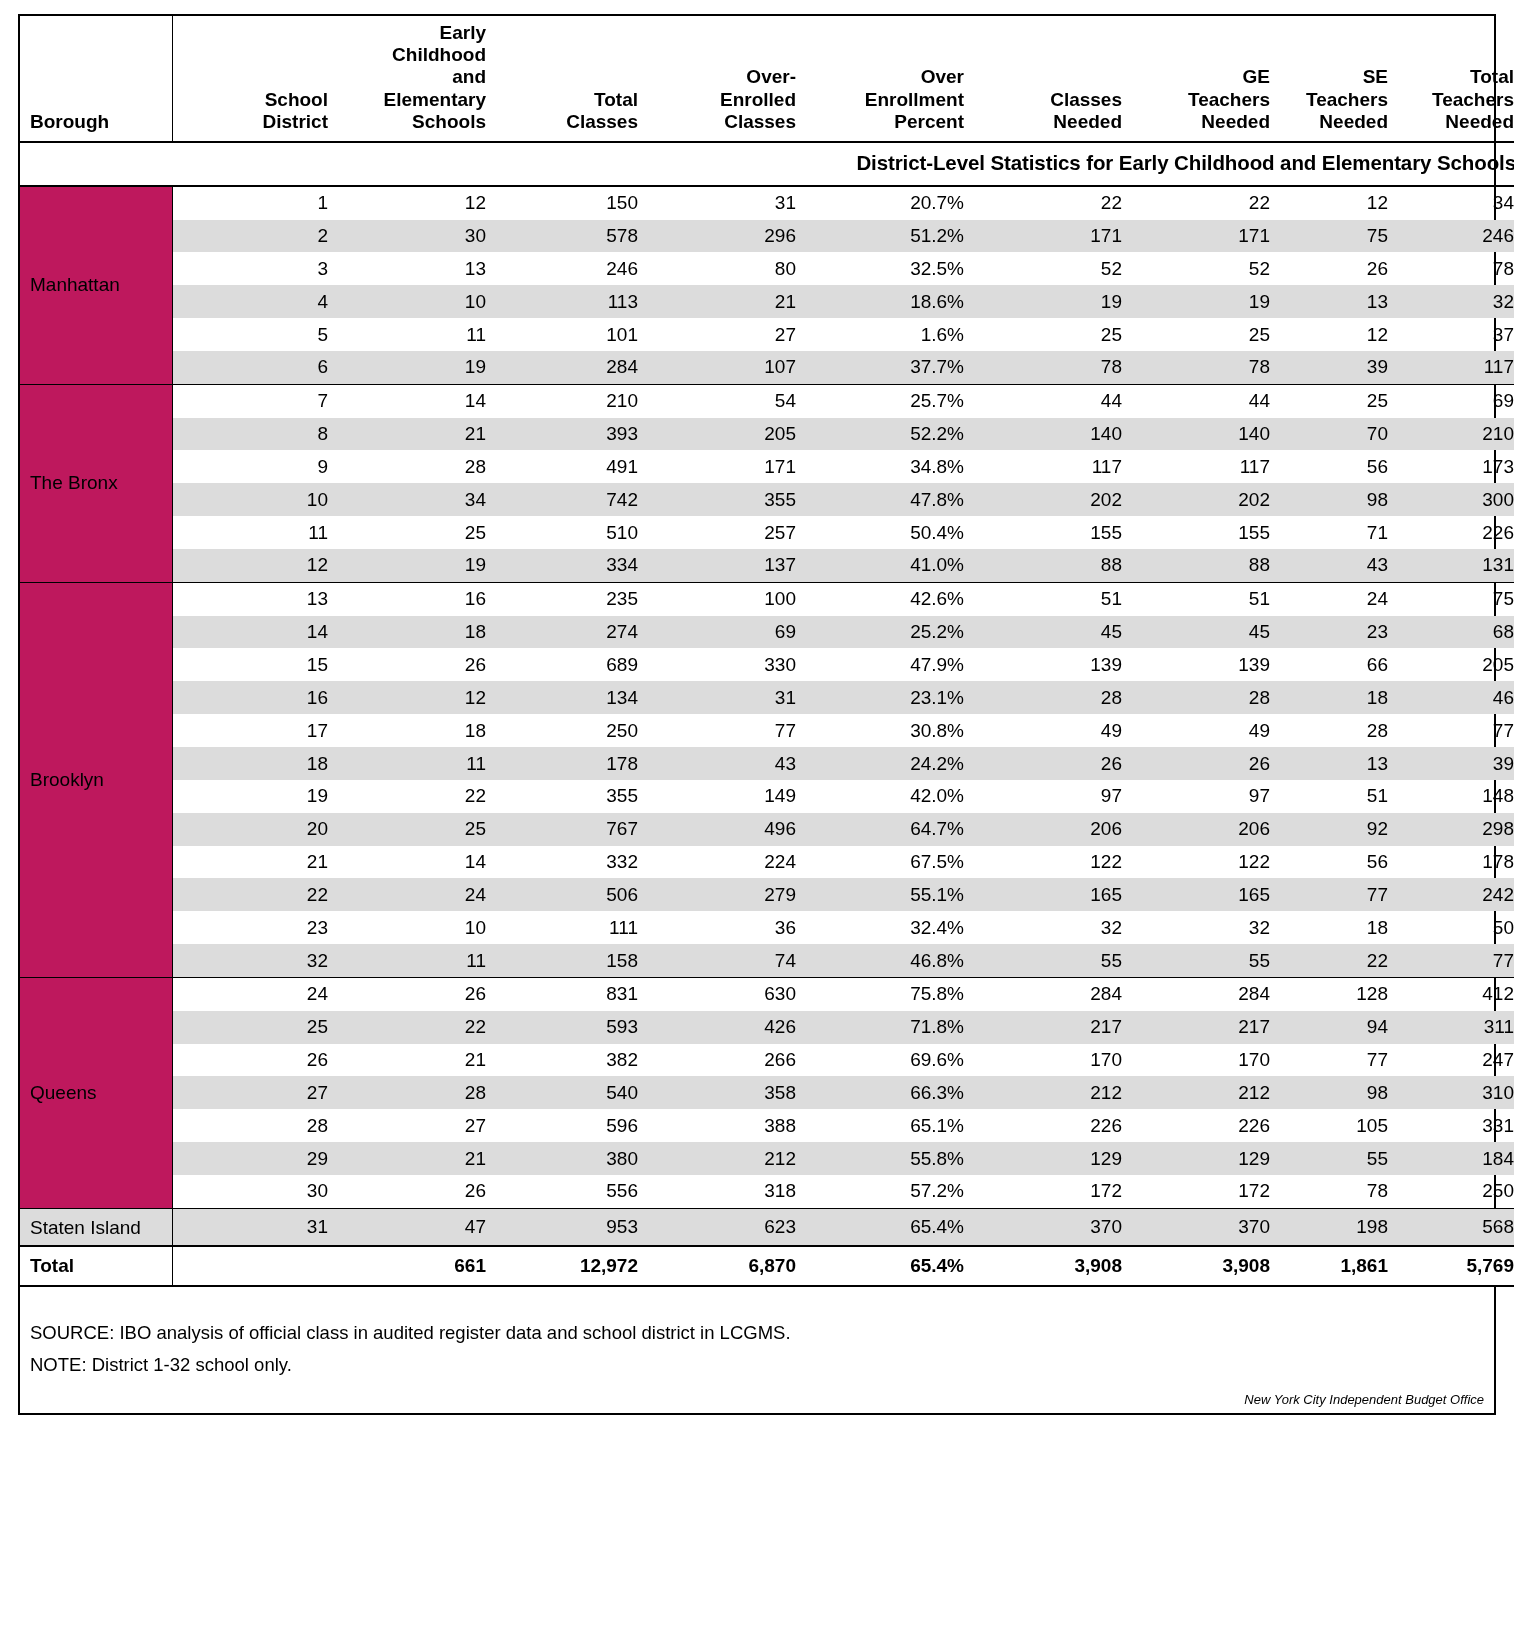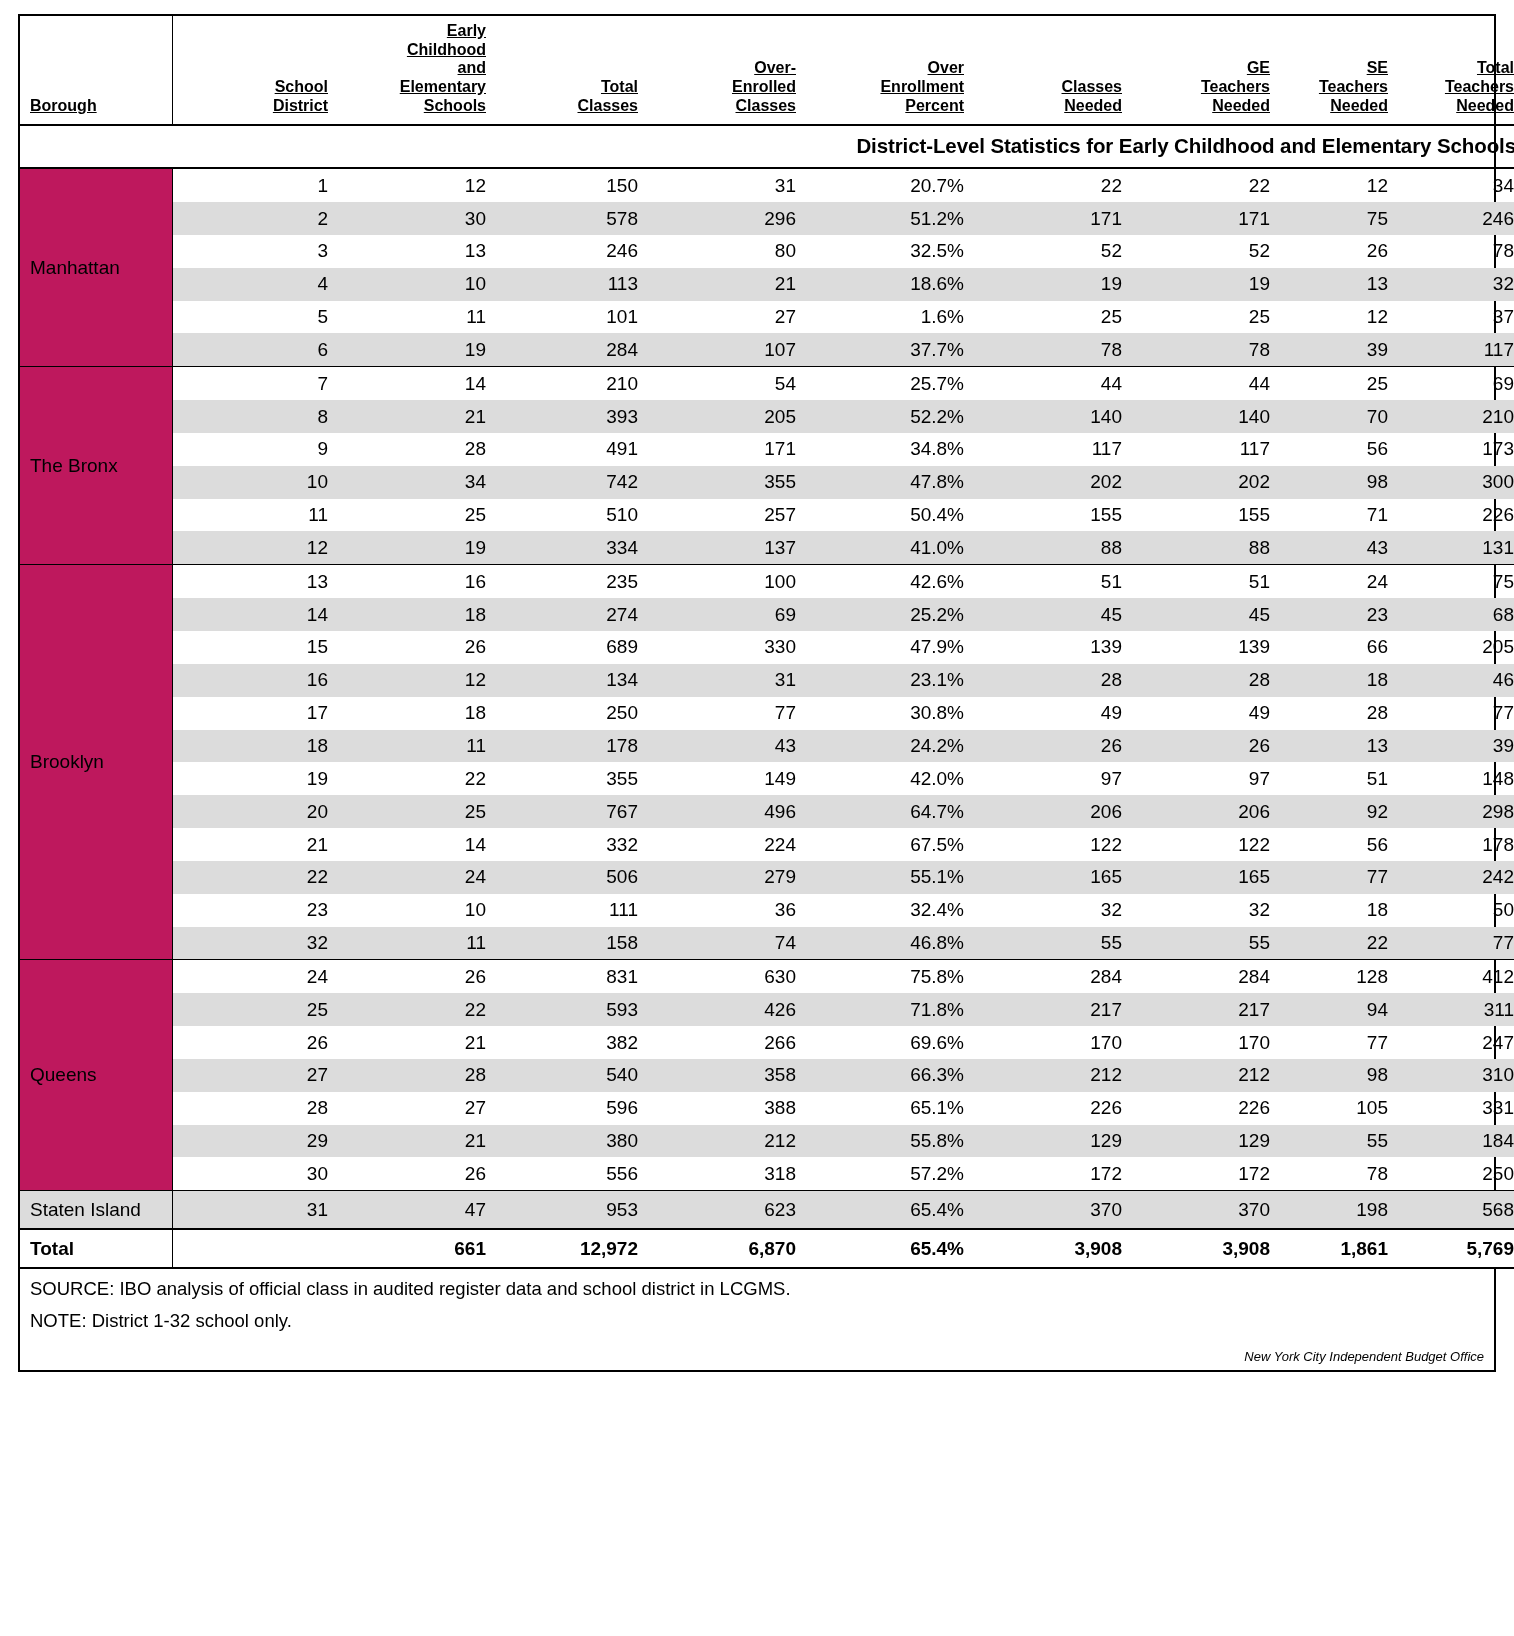--- a/index.html
+++ b/index.html
@@ -32,26 +32,25 @@
   .title-row td {
     border-bottom: 2px solid #000;
     padding: 8px 10px 10px 10px;
     font-weight: bold;
     font-size: 20.5px;
     letter-spacing: -0.1px;
   }
   thead th {
     vertical-align: bottom;
     font-weight: bold;
-    font-size: 16px;
+    font-size: 19px;
     padding: 6px 12px 8px 6px;
     line-height: 1.17;
     text-align: right;
     border-bottom: 2px solid #000;
-    text-decoration: underline;
   }
   thead th.borough-head {
     text-align: left;
     padding-left: 10px;
     border-right: 1.5px solid #000;
   }
   tbody td {
     padding: 5.5px 12px 5.5px 6px;
     text-align: right;
     font-size: 19px;
@@ -85,23 +84,24 @@
     font-weight: bold;
     padding-top: 8px;
     padding-bottom: 8px;
     background: #ffffff;
   }
   tr.total-row td.borough {
     text-align: left;
     font-weight: bold;
   }
   .footer {
-    padding: 6px 10px 4px 10px;
+    padding: 16px 10px 4px 10px;
     font-size: 18.5px;
     line-height: 1.5;
+    margin-top: 16px;
   }
   .footer div {
     margin-bottom: 4px;
   }
   .credit {
     text-align: right;
     font-style: italic;
     font-size: 13px;
     padding: 6px 10px 6px 10px;
   }

